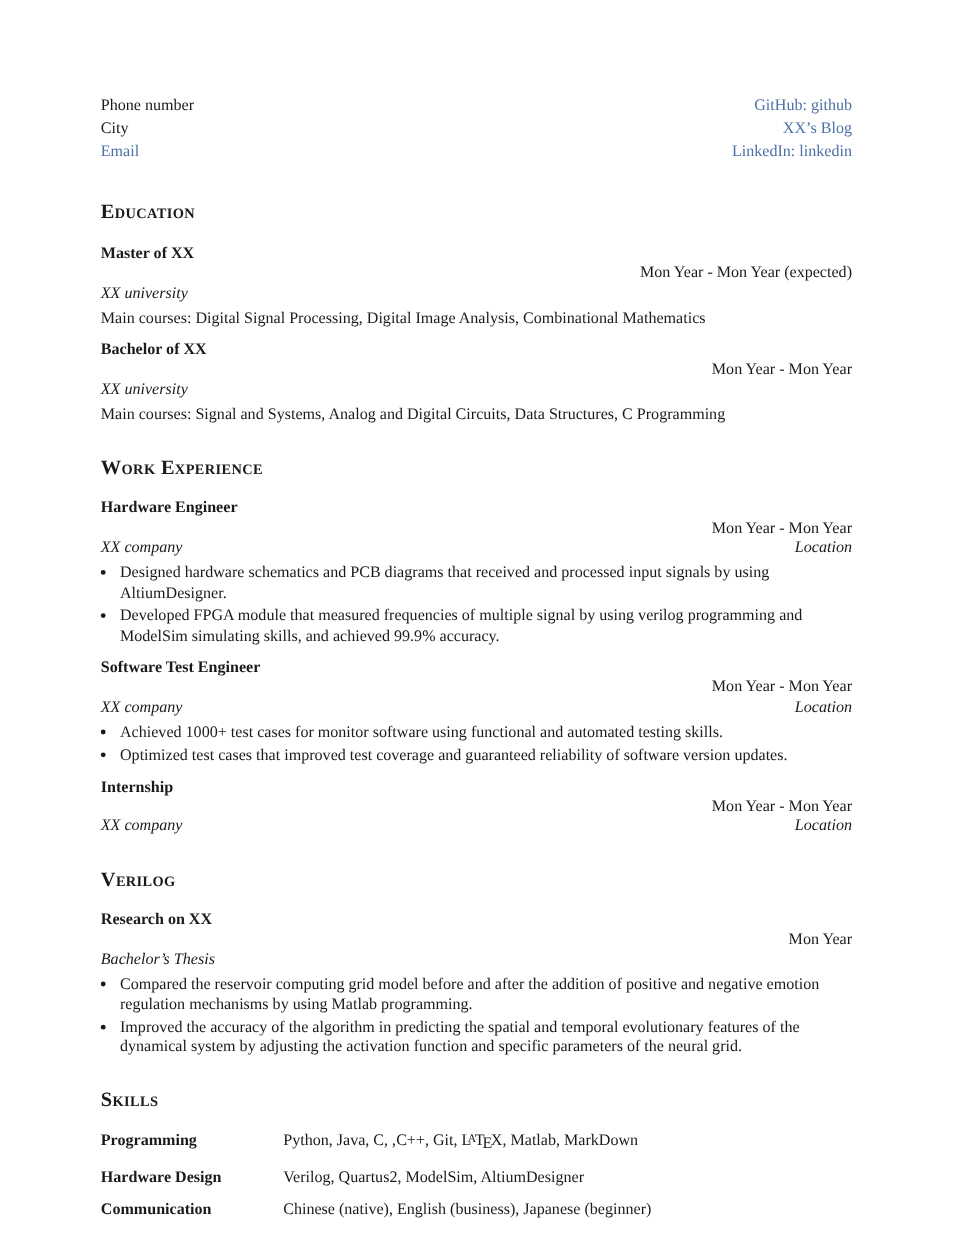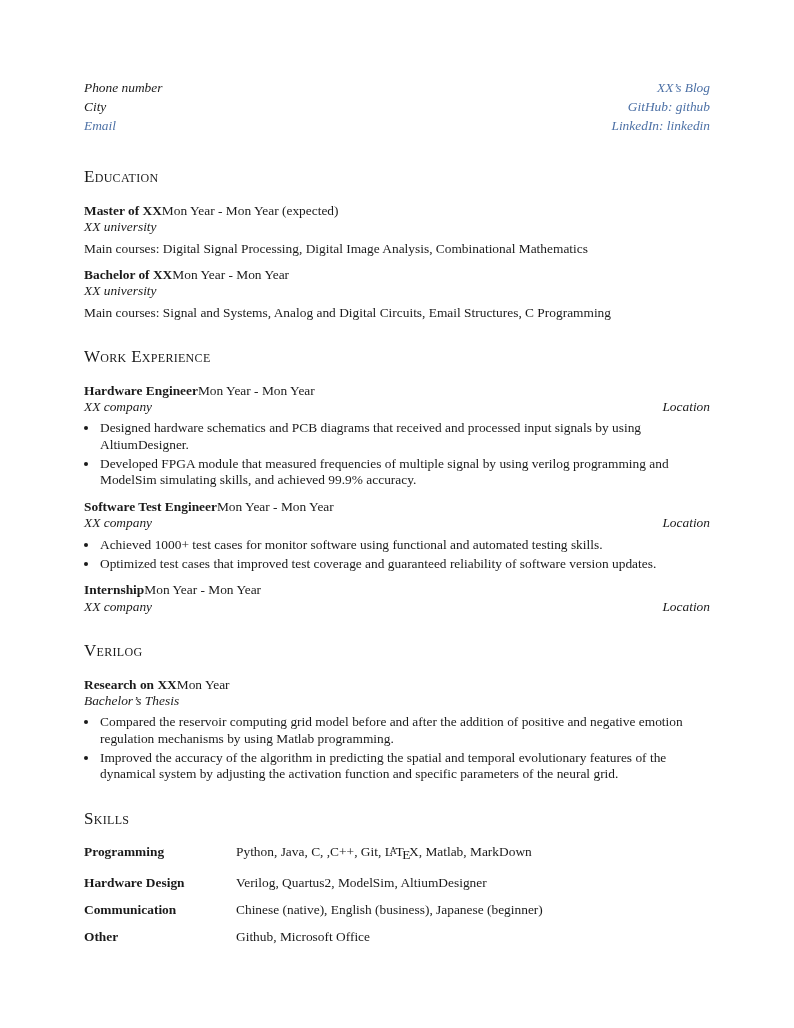--- a/index.html
+++ b/index.html
@@ -15,44 +15,44 @@
     margin: 0 auto;
     font-family: "Liberation Serif", "DejaVu Serif", serif;
     font-size: 13.4px;
     line-height: 1.22;
     color: var(--text-color);
   }
   .page { padding: 80px 84px 40px 84px; }
 
   
   .header { display: flex; align-items: center; margin-bottom: 30px; }
-  .contact-left, .links-right { flex: 1 1 0; font-style: italic; }
+  .contact-left, .links-right { flex: 1 1 0; }
   .contact-left > div, .links-right > div { line-height: 1.2; margin-bottom: 3px; }
   .links-right { text-align: right; }
   .name {
     flex: 0 0 auto;
     font-size: 24px;
     font-weight: normal;
     text-align: center;
     padding: 0 10px;
   }
   .link { color: var(--link-color); cursor: pointer; }
 
   
   .section-title {
     font-variant: small-caps;
-    font-weight: normal;
+    font-weight: bold;
     font-size: 17px;
     letter-spacing: 0.3px;
     margin: 26px 0 15px 0;
   }
   .section { margin-bottom: 4px; }
 
   .entry { margin-bottom: 10px; }
-  .entry-head { display: flex; justify-content: flex-start; }
+  .entry-head { display: flex; justify-content: center; flex-direction: column; }
   .entry-title { font-weight: bold; }
   .entry-date { font-weight: normal; text-align: right; white-space: nowrap; }
   .entry-sub { display: flex; justify-content: space-between; font-style: italic; margin-bottom: 5px; text-align: center; }
   .entry-desc { margin: 3px 0 2px 0; }
 
   ul.bullets { margin: 3px 0 2px 0; padding-left: 15px; list-style: disc outside; }
   ul.bullets li { margin-bottom: 3px; padding-left: 1px; }
 
   
   .skill-row { display: flex; margin-bottom: 11px; }
@@ -77,22 +77,22 @@
 
 <div class="page">
 
   <header class="header">
     <div class="contact-left">
       <div>Phone number</div>
       <div>City</div>
       <div class="link">Email</div>
     </div>
     <div class="links-right">
+      <div class="link">GitHub: github</div>
       <div class="link">XX’s Blog</div>
-      <div class="link">GitHub: github</div>
       <div class="link">LinkedIn: linkedin</div>
     </div>
   </header>
 
   <section class="section">
     <h2 class="section-title">Education</h2>
 
     <div class="entry">
       <div class="entry-head">
         <span class="entry-title">Master of XX</span>
@@ -105,21 +105,21 @@
     </div>
 
     <div class="entry">
       <div class="entry-head">
         <span class="entry-title">Bachelor of XX</span>
         <span class="entry-date">Mon Year - Mon Year</span>
       </div>
       <div class="entry-sub">
         <span>XX university</span>
       </div>
-      <div class="entry-desc">Main courses: Signal and Systems, Analog and Digital Circuits, Email Structures, C Programming</div>
+      <div class="entry-desc">Main courses: Signal and Systems, Analog and Digital Circuits, Data Structures, C Programming</div>
     </div>
   </section>
 
   <section class="section">
     <h2 class="section-title">Work Experience</h2>
 
     <div class="entry">
       <div class="entry-head">
         <span class="entry-title">Hardware Engineer</span>
         <span class="entry-date">Mon Year - Mon Year</span>

